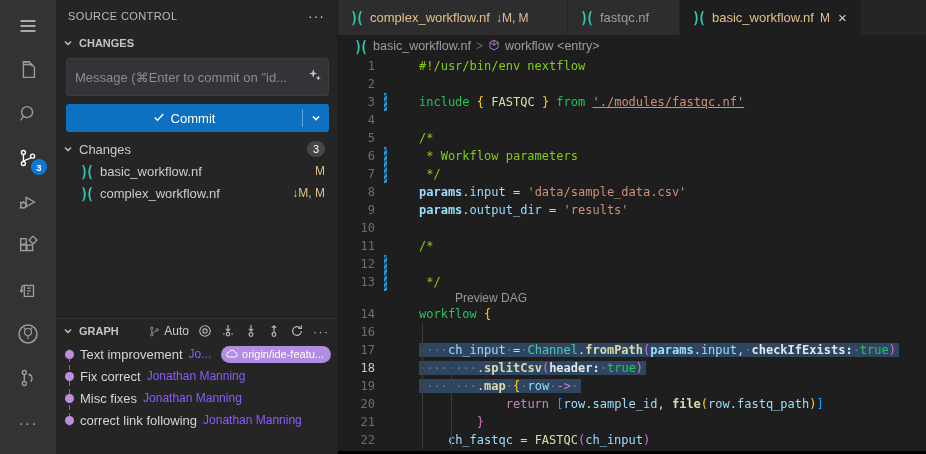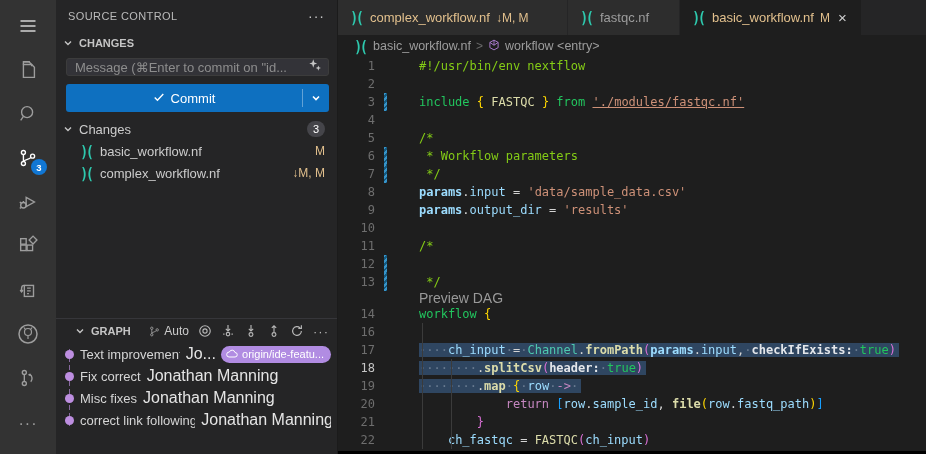--- a/index.html
+++ b/index.html
@@ -17,53 +17,53 @@
     color:#fff;font-size:9.5px;display:flex;align-items:center;justify-content:center;font-weight:bold;padding:0 2px}
   .ab-more{color:#9d9d9d;font-size:16px;letter-spacing:1px;margin-top:2px}
 
   
   .sidebar{background:#252526;position:relative;overflow:hidden;color:#cccccc}
   .sb-title{height:32px;display:flex;align-items:center;padding:0 12px;font-size:11px;color:#bbbbbb;letter-spacing:.4px}
   .sb-title .more{margin-left:auto;color:#c5c5c5;font-size:14px;letter-spacing:1px;cursor:pointer}
   .sec-hdr{height:22px;display:flex;align-items:center;gap:3px;padding:0 4px;font-size:11px;font-weight:bold;color:#c5c5c5;cursor:pointer}
   .chev{width:16px;height:16px;display:inline-flex;align-items:center;justify-content:center;flex:0 0 16px}
   .chev svg{stroke:#c5c5c5;fill:none;stroke-width:1.4}
-  .msgbox{margin:4px 8px 0 10px;height:18px;background:#333338;border:1px solid #3c3c3c;border-radius:3px;
+  .msgbox{margin:4px 8px 0 10px;height:38px;background:#333338;border:1px solid #3c3c3c;border-radius:3px;
     display:flex;align-items:center;padding:0 6px 0 8px}
   .msgbox .ph{flex:1;font-size:13px;color:#8d8d8d;white-space:nowrap;overflow:hidden}
   .sparkle svg{stroke:none;fill:#c5c5c5}
   .commitbtn{margin:8px 8px 0 10px;height:28px;background:#0e70c0;border-radius:3px;display:flex;align-items:stretch;
     color:#ffffff;font-size:13px;cursor:pointer}
   .commitbtn .main{flex:1;display:flex;align-items:center;justify-content:center;gap:6px}
   .commitbtn .div{width:1px;background:rgba(255,255,255,.35);margin:5px 0}
   .commitbtn .dd{width:26px;display:flex;align-items:center;justify-content:center}
   .commitbtn .dd svg,.commitbtn .chk svg{stroke:#fff;fill:none;stroke-width:1.6}
   .changes-row{margin-top:6px;height:22px;display:flex;align-items:center;gap:3px;padding:0 12px 0 4px;font-size:13px;color:#cccccc;cursor:pointer}
   .badge{margin-left:auto;background:#45454a;color:#fff;font-size:11px;border-radius:9px;min-width:18px;height:16px;
     display:flex;align-items:center;justify-content:center;padding:0 5px}
   .file-row{height:22px;display:flex;align-items:center;gap:6px;padding:0 12px 0 22px;font-size:13px;color:#cccccc;cursor:pointer}
   .file-row .status{margin-left:auto;font-size:12px}
   .nf-logo{font-family:"DejaVu Sans Mono",monospace;font-weight:bold;color:#2ec9ae;font-size:13px;letter-spacing:-2px;
     transform:scaleY(1.15);display:inline-block;width:16px;text-align:center;flex:0 0 16px}
   .gear{flex:0 0 16px;display:flex;justify-content:center}
   .st-mod{color:#e2c08d}.st-err{color:#ef7568}
 
   .graph{position:absolute;left:0;right:0;top:318px;bottom:0;border-top:1px solid #36363a}
-  .graph-hdr{height:24px;display:flex;align-items:center;gap:3px;padding:0 8px 0 16px;font-size:11px;font-weight:bold;color:#c5c5c5}
+  .graph-hdr{height:24px;display:flex;align-items:center;gap:3px;padding:0 8px 0 4px;font-size:11px;font-weight:bold;color:#c5c5c5}
   .gh-icons{margin-left:auto;display:flex;align-items:center;gap:9px;font-weight:normal}
   .gh-icons svg{stroke:#b8b8b8;fill:none;stroke-width:1.3;cursor:pointer}
   .gh-auto{display:flex;align-items:center;gap:3px;color:#cccccc;font-size:12px;cursor:pointer}
   .gh-more{color:#b8b8b8;font-size:13px;letter-spacing:1px;cursor:pointer}
   .commit-list{position:relative}
   .commit-line{position:absolute;left:13px;top:6px;bottom:4px;width:1px;
     background:repeating-linear-gradient(to bottom,rgba(189,142,224,.65) 0 5px,transparent 5px 8px)}
   .commit-row{height:22px;display:flex;align-items:center;gap:6px;padding:0 6px 0 24px;position:relative;font-size:13px;cursor:pointer}
   .commit-dot{position:absolute;left:9px;top:7px;width:9px;height:9px;border-radius:50%;background:#bd8ee0}
   .commit-msg{color:#d5d5d5;white-space:nowrap;overflow:hidden;flex-shrink:1}
-  .commit-author{color:#e5e5e5;font-size:16px;white-space:nowrap;overflow:hidden}
+  .commit-author{color:#8b5cf6;font-size:12px;white-space:nowrap;overflow:hidden}
   .remote-pill{display:flex;align-items:center;gap:4px;background:#b18ce2;color:#ffffff;font-size:11px;
     border-radius:9px;height:17px;padding:0 7px 0 5px;white-space:nowrap;flex:0 0 auto;margin-left:auto}
   .remote-pill svg{stroke:#fff;fill:none;stroke-width:1.3}
 
   
   .editor{background:#1e1e1e;display:flex;flex-direction:column;position:relative;border-left:1px solid #1b1b1b;overflow:hidden}
   .tabbar{height:35px;background:#252526;display:flex;flex:0 0 35px}
   .tab{height:35px;display:flex;align-items:center;gap:6px;padding:0 10px;background:#2d2d2d;border-right:1px solid #252526;
     font-size:13px;color:#9d9d9d;cursor:pointer;overflow:hidden;white-space:nowrap}
   .tab.active{background:#1e1e1e}
@@ -71,21 +71,21 @@
   .tab .tbadge{font-size:12px;color:#e2c08d}
   .tab .close{color:#cfcfcf;font-size:15px;margin-left:2px}
   .tab-fill{flex:1;background:#252526}
   .breadcrumb{height:22px;flex:0 0 22px;display:flex;align-items:center;gap:5px;padding:0 14px;font-size:12.5px;color:#9d9d9d;background:#1e1e1e}
   .breadcrumb .sep{color:#6a6a6a;font-size:12px}
   .bc-cube svg{stroke:#b180d7;fill:none;stroke-width:1.2}
 
   .code{flex:1;position:relative;font-family:"DejaVu Sans Mono",monospace;font-size:12px;overflow:hidden}
   .code-row{height:18px;display:flex;align-items:center;white-space:pre}
   .lens-row{height:14px;display:flex;align-items:center}
-  .lens{margin-left:81px;font-family:"Liberation Sans",sans-serif;font-size:14px;color:#999999;cursor:pointer}
+  .lens{margin-left:117px;font-family:"Liberation Sans",sans-serif;font-size:12px;color:#999999;cursor:pointer}
   .ln{width:46px;flex:0 0 46px;text-align:right;padding-right:9px;color:#6e6e6e;cursor:pointer}
   .ln.cur{color:#c6c6c6}
   .decor{width:3px;flex:0 0 3px;height:18px}
   .decor.mod{background:repeating-linear-gradient(135deg,#3794c9 0 2px,#155a80 2px 4px)}
   .decor.add{background:#5a7c16}
   .ctext{margin-left:32px;color:#d4d4d4}
   .sel{background:#2f4661;padding-right:3px}
   .t-cm{color:#84cc16}.t-kw{color:#22c55e}.t-ctrl{color:#c586c0}
   .t-str{color:#ce9178}.t-strU{color:#ce9178;text-decoration:underline}
   .t-fn{color:#dcdcaa;font-weight:bold}.t-fn2{color:#dcdcaa}

